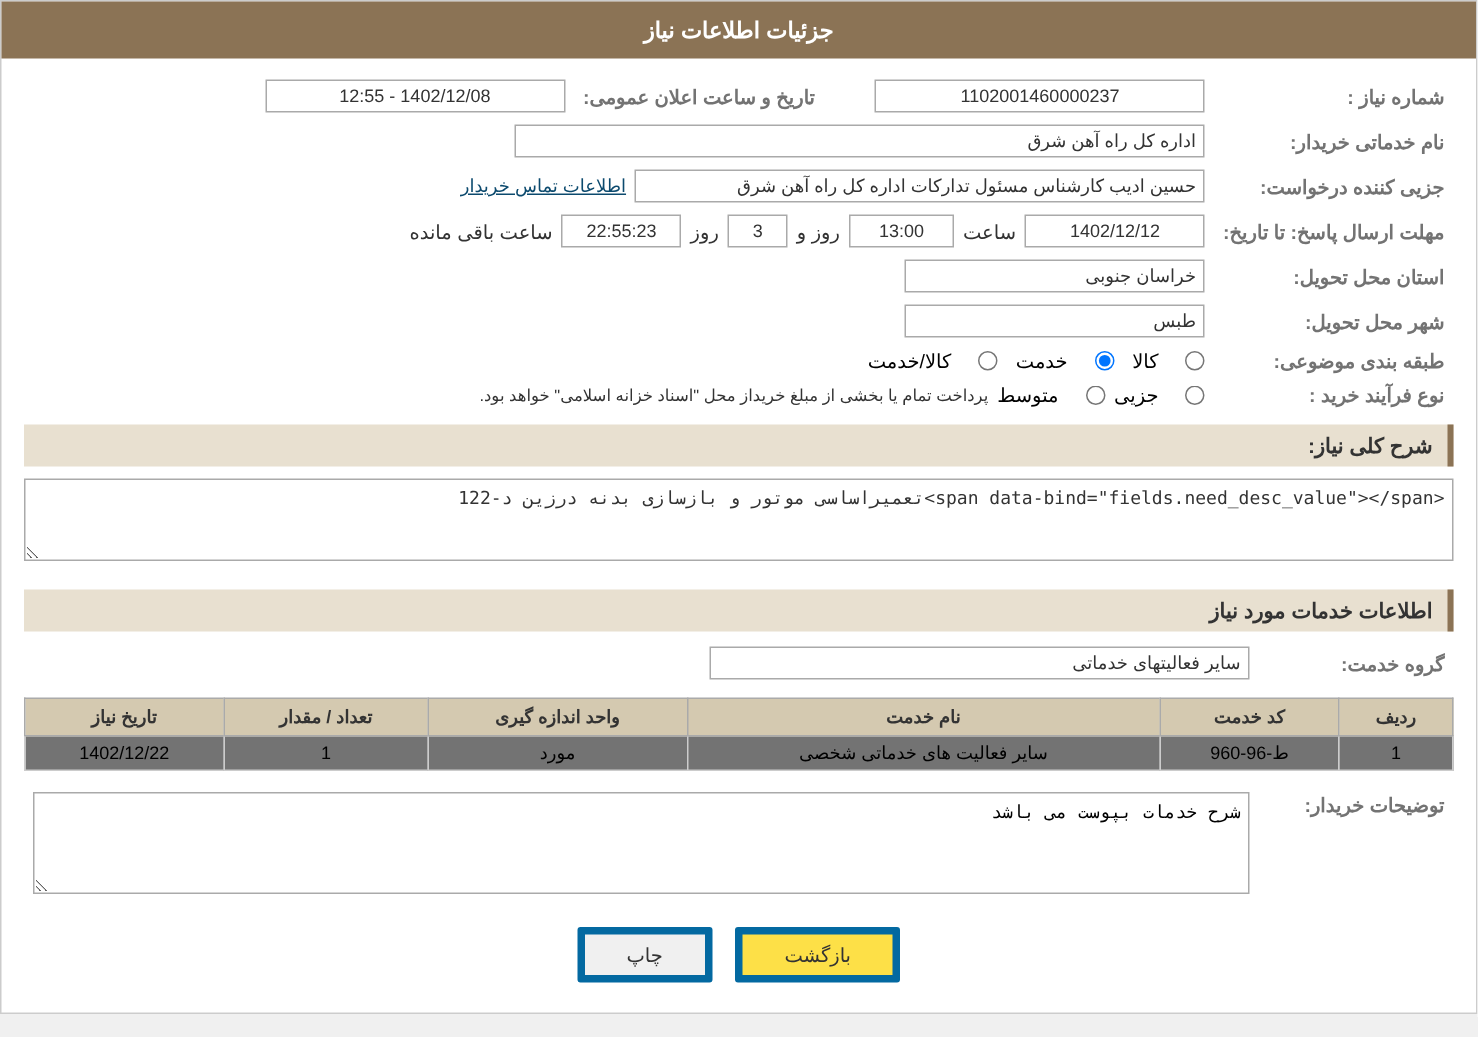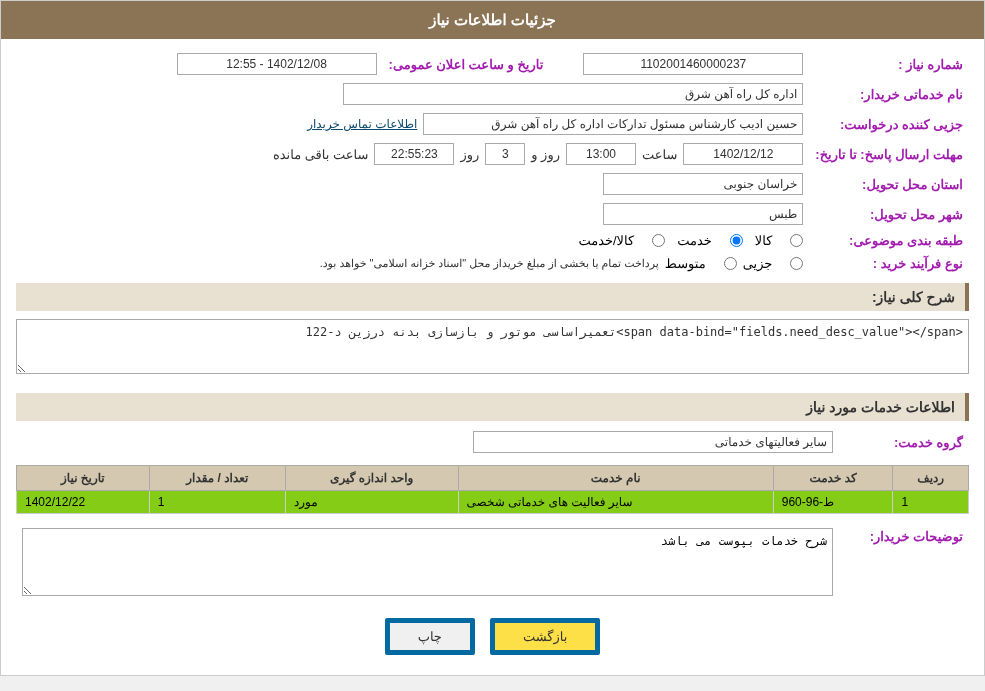--- a/index.html
+++ b/index.html
@@ -28,21 +28,21 @@
     }
     .form-table {
       width: 100%;
       border-collapse: collapse;
     }
     .form-table td {
       padding: 4px 6px;
       vertical-align: middle;
     }
     .label-cell {
-      color: #a21caf;
+      color: #737373;
       font-weight: bold;
       white-space: nowrap;
       text-align: right;
       width: 130px;
     }
     .value-cell input[type="text"] {
       border: 1px solid #aaa;
       padding: 3px 5px;
       font-family: Tahoma, Arial, sans-serif;
       font-size: 12px;
@@ -110,22 +110,22 @@
       background: #d4c9b0;
       border: 1px solid #aaa;
       padding: 5px 8px;
       text-align: center;
       font-weight: bold;
       color: #333;
     }
     .services-table td {
       border: 1px solid #ccc;
       padding: 4px 8px;
-      text-align: left;
-      background: #84cc16;
+      text-align: center;
+      background: #737373;
     }
     .services-table tr:nth-child(even) td {
       background: #f9f6f0;
     }
     .button-row {
       text-align: center;
       padding: 15px 0 10px 0;
       display: flex;
       justify-content: center;
       gap: 15px;

